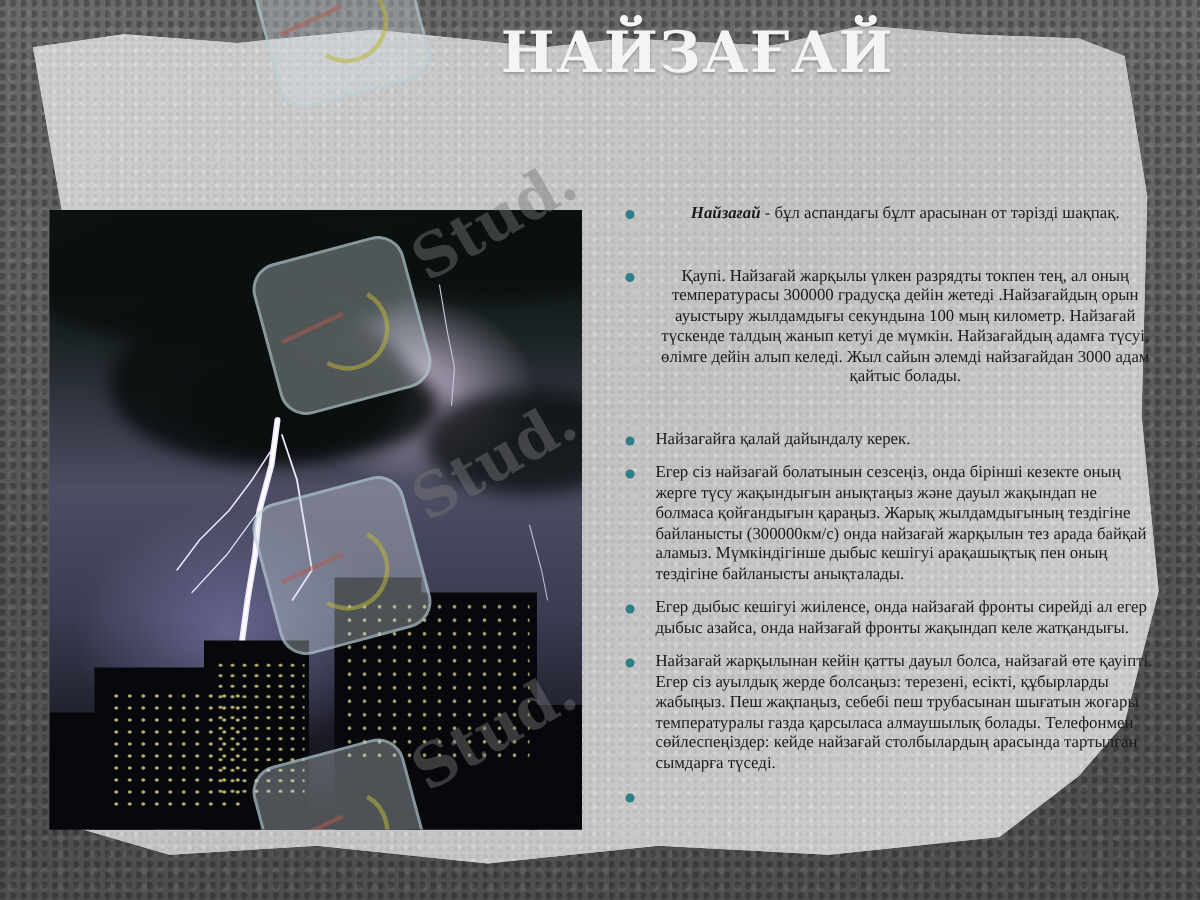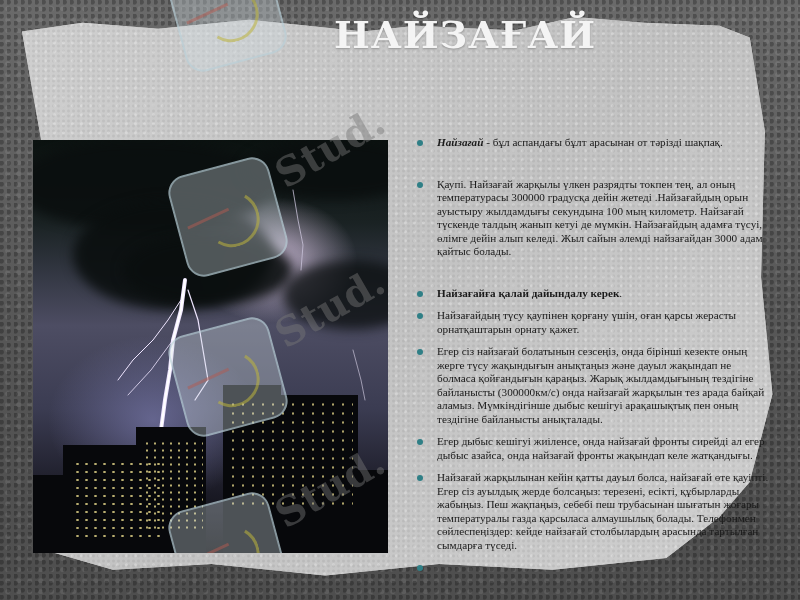--- a/index.html
+++ b/index.html
@@ -58,27 +58,27 @@
     position:absolute; color:rgba(120,120,120,0.45); font-size:40px;
     font-family:"DejaVu Serif", serif; font-weight:bold;
     transform:rotate(-30deg); transform-origin:left bottom;
   }
   .content {
     position:absolute; left:415px; top:136px; width:355px;
     font-size:11.2px; line-height:13.5px; color:#1a1a1a;
   }
   .content ul { list-style:none; margin:0; padding:0; }
   .content li { position:relative; padding-left:22px; margin-bottom:9px; }
-  .content li.gap { margin-bottom:28px; }
+  .content li.gap { margin-bottom:28px;text-align:center; }
   .content li .dot {
     position:absolute; left:2px; top:4px; width:6px; height:6px; border-radius:50%;
     background:#2f7f86;
   }
   .content .term { font-weight:bold; font-style:italic; }
-  .content .bold { font-weight:bold; }
+  .content .bold { font-weight:normal; }
 </style>
 </head>
 <body>
 
 <div class="paper"></div>
 
 <div class="title">НАЙЗАҒАЙ</div>
 
 <div class="watermark" style="left:175px; top:-40px;">
   <div class="beak"></div>
@@ -143,24 +143,20 @@
     <li class="gap">
       <span class="dot"></span>
       <span>Қаупі. Найзағай жарқылы үлкен разрядты токпен тең, ал оның температурасы 300000 градусқа дейін жетеді .Найзағайдың орын ауыстыру жылдамдығы секундына 100 мың километр. Найзағай түскенде талдың жанып кетуі де мүмкін. Найзағайдың адамға түсуі, өлімге дейін алып келеді. Жыл сайын әлемді найзағайдан 3000 адам қайтыс болады.</span>
     </li>
     <li>
       <span class="dot"></span>
       <span class="bold">Найзағайға қалай дайындалу керек</span><span>.</span>
     </li>
     <li>
       <span class="dot"></span>
-      <span>Найзағайдың түсу қаупінен қорғану үшін, оған қарсы жерасты орнатқаштарын орнату қажет.</span>
-    </li>
-    <li>
-      <span class="dot"></span>
       <span>Егер сіз найзағай болатынын сезсеңіз, онда бірінші кезекте оның жерге түсу жақындығын анықтаңыз және дауыл жақындап не болмаса қойғандығын қараңыз. Жарық жылдамдығының тездігіне байланысты (300000км/с) онда найзағай жарқылын тез арада байқай аламыз. Мүмкіндігінше дыбыс кешігуі арақашықтық пен оның тездігіне байланысты анықталады.</span>
     </li>
     <li>
       <span class="dot"></span>
       <span>Егер дыбыс кешігуі жиіленсе, онда найзағай фронты сирейді ал егер дыбыс азайса, онда найзағай фронты жақындап келе жатқандығы.</span>
     </li>
     <li>
       <span class="dot"></span>
       <span>Найзағай жарқылынан кейін қатты дауыл болса, найзағай өте қауіпті. Егер сіз ауылдық жерде болсаңыз: терезені, есікті, құбырларды жабыңыз. Пеш жақпаңыз, себебі пеш трубасынан шығатын жоғары температуралы газда қарсыласа алмаушылық болады. Телефонмен сөйлеспеңіздер: кейде найзағай столбылардың арасында тартылған сымдарға түседі.</span>
     </li>

